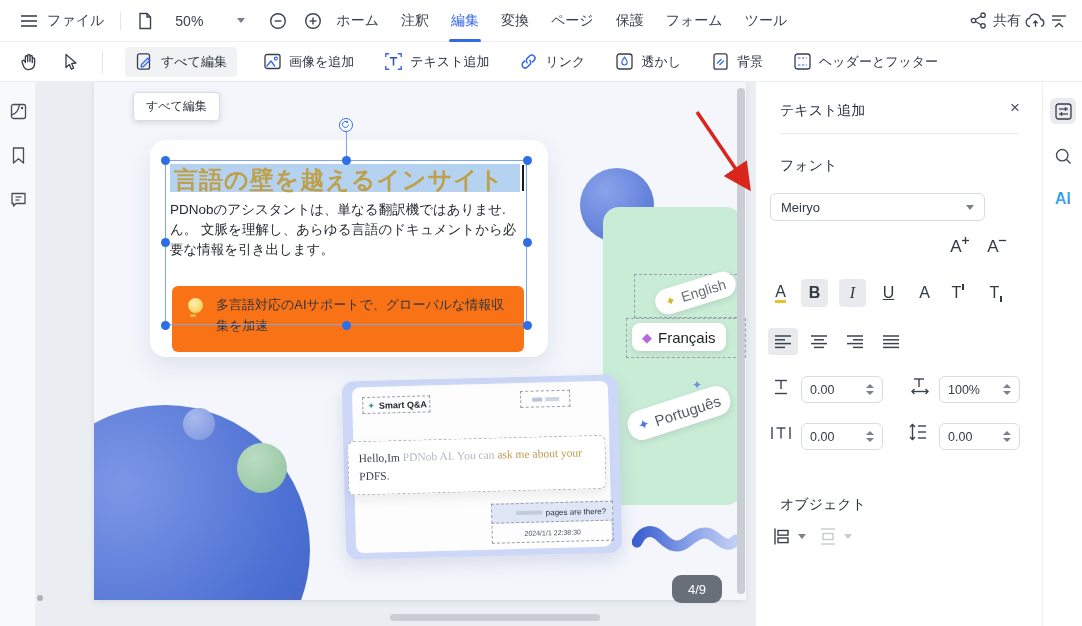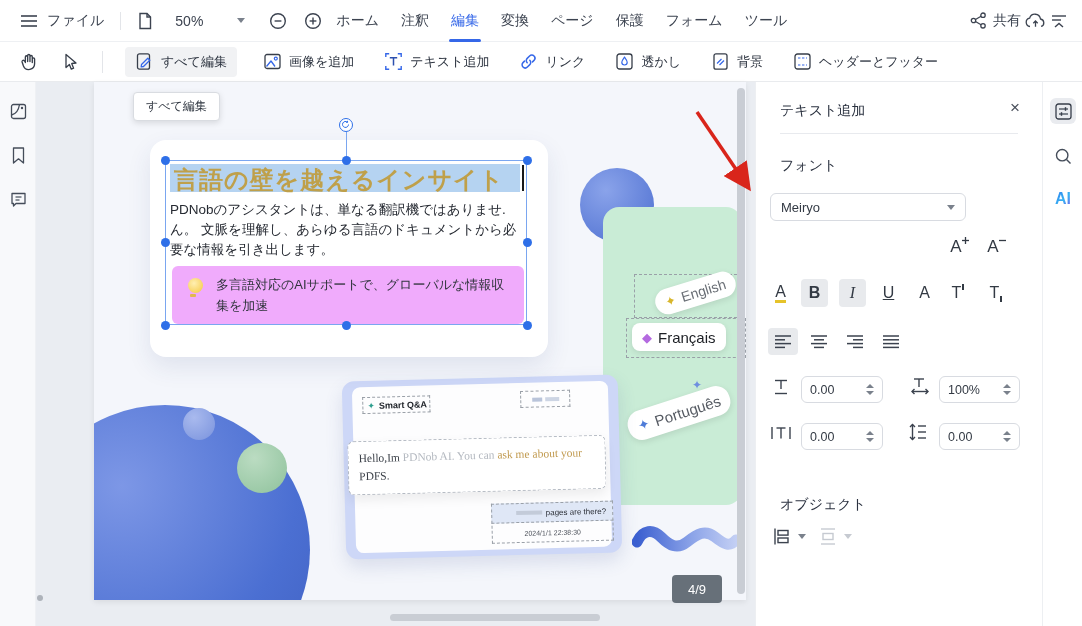--- a/index.html
+++ b/index.html
@@ -51,21 +51,21 @@
   .prev-page { position:absolute; left:0; top:0; width:54px; height:518px; background:#fff; box-shadow:2px 0 4px rgba(0,0,0,.05); }
   .page { position:absolute; left:58px; top:0; width:652px; height:518px; background:#f4f6fb; overflow:hidden; box-shadow:0 2px 6px rgba(0,0,0,.08); }
   .sphere { position:absolute; border-radius:50%; }
   .whitecard { position:absolute; left:56px; top:58px; width:398px; height:217px; background:#fff; border-radius:16px; box-shadow:0 10px 24px rgba(40,60,120,.10); }
   .greencard { position:absolute; left:509px; top:125px; width:139px; height:298px; background:#c9ecd6; border-radius:16px; }
   .langpill { position:absolute; background:#fff; border-radius:14px; display:flex; align-items:center; gap:6px; padding:0 10px; box-shadow:0 2px 6px rgba(0,0,0,.10); white-space:nowrap; }
   .dashbox { position:absolute; border:1px dashed #9aa0a8; }
   .selbox { position:absolute; border:1px solid #7aa6f0; }
   .hdl { position:absolute; width:9px; height:9px; border-radius:50%; background:#2e6fe8; }
   .tooltip { position:absolute; background:#fff; border:1px solid #d9dce1; border-radius:4px; box-shadow:0 2px 6px rgba(0,0,0,.12); font-size:12px; color:#2f3640; padding:5px 12px; white-space:nowrap; }
-  .badge { position:absolute; left:636px; top:493px; width:50px; height:28px; background:rgba(90,100,110,.92); border-radius:4px; color:#fff; font-size:13px; display:flex; align-items:center; justify-content:center; }
+  .badge { position:absolute; left:636px; top:493px; width:50px; height:28px; background:rgba(90,100,110,.92); border-radius:9px; color:#fff; font-size:13px; display:flex; align-items:center; justify-content:center; }
   .vscroll { position:absolute; left:701px; top:6px; width:8px; height:506px; background:#c9cdd4; border-radius:4px; }
   .hscroll { position:absolute; left:354px; top:532px; width:210px; height:7px; background:#c9cdd4; border-radius:4px; }
   .overlay { position:absolute; left:0; top:0; pointer-events:none; z-index:60; }
   .serif { font-family:"Liberation Serif",serif; }
 </style>
 </head>
 <body>
 
 <div class="app">
 
@@ -262,21 +262,21 @@
       <span class="ai-text">AI</span>
     </span>
   </div>
 
   <div class="panel">
     <span class="abs sect" style="left:24px;top:20px">テキスト追加</span>
     <span class="abs" style="right:22px;top:16px;font-size:17px;color:#4a505c">×</span>
     <div class="abs" style="left:24px;right:24px;top:51px;border-top:1px solid #e8eaee"></div>
     <span class="abs sect" style="left:24px;top:75px">フォント</span>
 
-    <div class="select" style="left:14px;top:111px;width:196px">
+    <div class="select" style="left:14px;top:111px;width:215px">
       <span>Meiryo</span>
       <span class="caret"></span>
     </div>
 
     <span class="fmt" style="left:190px;top:151px">
       <span style="position:relative;font-size:17px">A</span>
       <svg width="7" height="7" viewBox="0 0 7 7" style="position:relative;top:-7px">
           <line x1="0" y1="3.5" x2="7" y2="3.5" stroke="#333a44" stroke-width="1.3"></line>
           <line x1="3.5" y1="0" x2="3.5" y2="7" stroke="#333a44" stroke-width="1.3"></line>
         </svg>
@@ -500,21 +500,21 @@
             </linearGradient>
           </defs>
         <path d="M5 26 C11 13 21 13 29 21 S45 34 55 26 S73 13 83 21 S98 31 104 24" fill="none" stroke="url(#sq)" stroke-width="11" stroke-linecap="round"></path>
       </svg>
 
       <div class="whitecard"></div>
       <div class="abs" style="left:76px;top:82px;width:350px;height:28px;background:#b5d3f1"></div>
       <div class="abs serif" style="left:80px;top:82px;font-size:24px;font-weight:bold;color:#bfa04a;letter-spacing:1px;white-space:nowrap">言語の壁を越えるインサイト</div>
       <div class="abs" style="left:428px;top:83px;width:2px;height:26px;background:#1a1a1a"></div>
       <div class="abs" style="left:76px;top:118px;width:356px;font-size:13.5px;line-height:20px;color:#262a32">PDNobのアシスタントは、単なる翻訳機ではありませ.ん。 文脈を理解し、あらゆる言語のドキュメントから必要な情報を引き出します。</div>
-      <div class="abs" style="left:78px;top:184px;width:352px;height:58px;background:#f0abfc;border-radius:6px">
+      <div class="abs" style="left:78px;top:204px;width:352px;height:66px;background:#f97316;border-radius:6px">
         <span class="abs" style="left:16px;top:12px;width:15px;height:15px;border-radius:50%;background:radial-gradient(circle at 40% 35%,#ffefb2,#f5c73f)"></span>
         <span class="abs" style="left:14px;top:28px;width:6px;height:3px;background:#e0b84f;border-radius:1px;margin-left:4px"></span>
         <div class="abs" style="left:44px;top:8px;width:290px;font-size:13px;line-height:21px;color:#30343c">多言語対応のAIサポートで、グローバルな情報収集を加速</div>
       </div>
 
       <div class="abs" style="left:252px;top:50px;width:1px;height:28px;background:#7aa6f0"></div>
       <div class="abs" style="left:245px;top:36px;width:14px;height:14px;border:1.5px solid #2e6fe8;border-radius:50%;background:#fff">
         <svg width="9" height="9" viewBox="0 0 9 9" style="margin:1px">
             <path d="M7.5 4.5 a3 3 0 1 1-1-2.3 M6.5 0.8 L6.6 2.3 L5.1 2.4" fill="none" stroke="#2e6fe8" stroke-width="1"></path>
           </svg>

